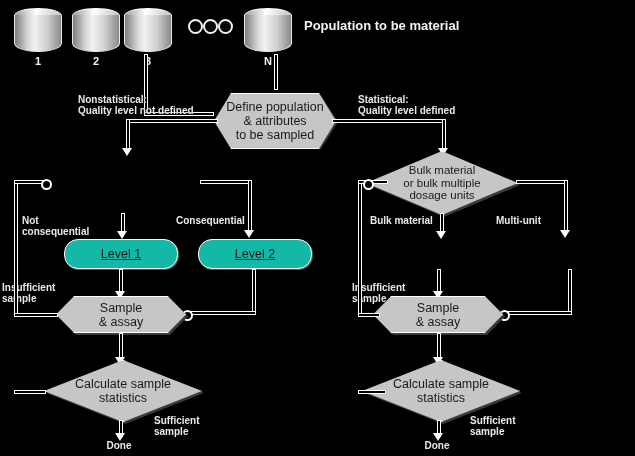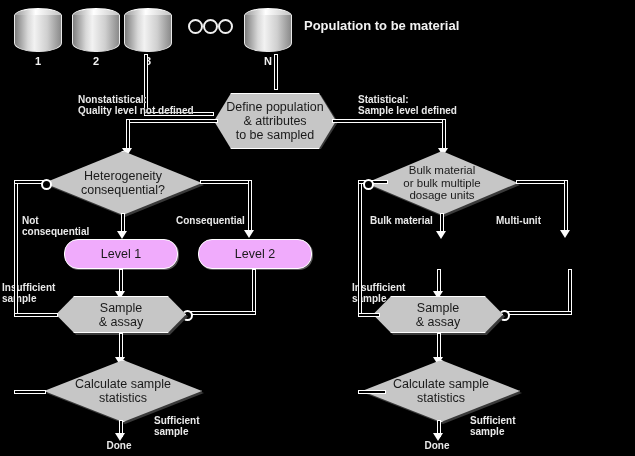--- a/index.html
+++ b/index.html
@@ -6,23 +6,23 @@
   body{width:635px;height:456px;overflow:hidden;
        font-family:"Liberation Sans","DejaVu Sans",sans-serif;}
   #stage{position:relative;width:635px;height:456px;background:#000;}
 
   
   .node{position:absolute;box-sizing:border-box;display:flex;
         align-items:center;justify-content:center;text-align:center;
         color:#1a1a1a;line-height:1.12;}
 
   
-  .rect{background:#f0abfc;border:1px solid #ffffff;border-radius:14px;
+  .rect{background:#14b8a6;border:1px solid #ffffff;border-radius:14px;
         box-shadow:1px 1px 0 #555, 2px 2px 2px rgba(0,0,0,.7);
-        font-size:12.5px;}
+        font-size:12.5px;text-decoration:underline;}
 
   
   .hex{background:#c6c6c6;border:1px solid #fff;font-size:12.5px;
        clip-path:polygon(14% 0,86% 0,100% 50%,86% 100%,14% 100%,0 50%);
        -webkit-clip-path:polygon(14% 0,86% 0,100% 50%,86% 100%,14% 100%,0 50%);}
   .hexwrap{position:absolute;}
   .hexwrap .shadow{position:absolute;left:2px;top:2px;width:100%;height:100%;
        background:#3a3a3a;
        clip-path:polygon(14% 0,86% 0,100% 50%,86% 100%,14% 100%,0 50%);
        -webkit-clip-path:polygon(14% 0,86% 0,100% 50%,86% 100%,14% 100%,0 50%);}
@@ -111,35 +111,30 @@
   <div class="hexwrap" style="left:214px;top:93px;width:122px;height:54px;">
     <div class="shadow"></div>
     <div class="node hex" style="left: 0px; top: 0px; width: 122px; height: 56px; position: absolute; white-space: pre-line;" style2="">Define population
 &amp; attributes
 to be sampled</div>
   </div>
 
   <div class="elabel" style="left: 78px; top: 95px; width: 132px; white-space: pre-line;">Nonstatistical:
 Quality level not defined</div>
   <div class="elabel" style="left: 358px; top: 95px; width: 140px; white-space: pre-line;">Statistical:
-Sample level defined</div>
+Quality level defined</div>
 
   <div class="ln h" style="left:126px;top:119px;width:92px;"></div>
   <div class="ln v" style="left:126px;top:119px;height:32px;"></div>
   <div class="arrow dn" style="left:122px;top:148px;"></div>
 
   <div class="ln h" style="left:332px;top:119px;width:114px;"></div>
   <div class="ln v" style="left:442px;top:119px;height:32px;"></div>
   <div class="arrow dn" style="left:438px;top:148px;"></div>
 
-  <div class="dmwrap" style="left:44px;top:151px;width:158px;height:64px;">
-    <div class="shadow"></div>
-    <div class="node diamond" style="position: absolute; left: 0px; top: 0px; width: 158px; height: 64px; white-space: pre-line;">Heterogeneity
-consequential?</div>
-  </div>
 
   <div class="ln v" style="left:121px;top:213px;height:20px;"></div>
   <div class="arrow dn" style="left:117px;top:231px;"></div>
   <div class="elabel" style="left: 22px; top: 216px; width: 70px; white-space: pre-line;">Not
 consequential</div>
 
   <div class="ln h" style="left:200px;top:180px;width:52px;"></div>
   <div class="ln v" style="left:248px;top:180px;height:52px;"></div>
   <div class="arrow dn" style="left:244px;top:230px;"></div>
   <div class="elabel" style="left:176px;top:216px;width:80px;">Consequential</div>

